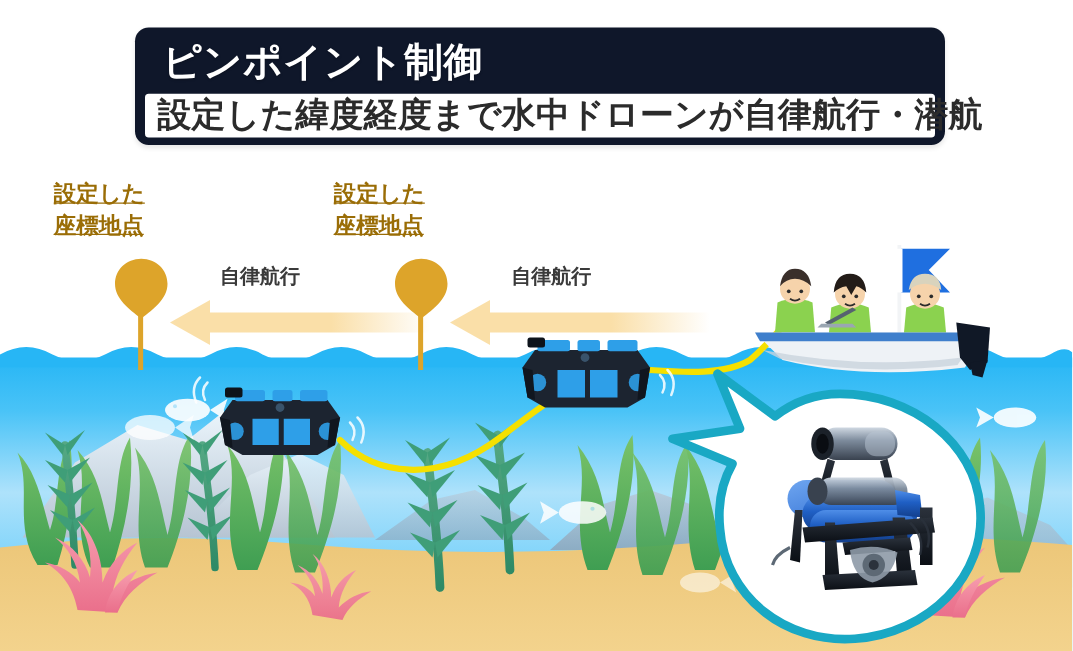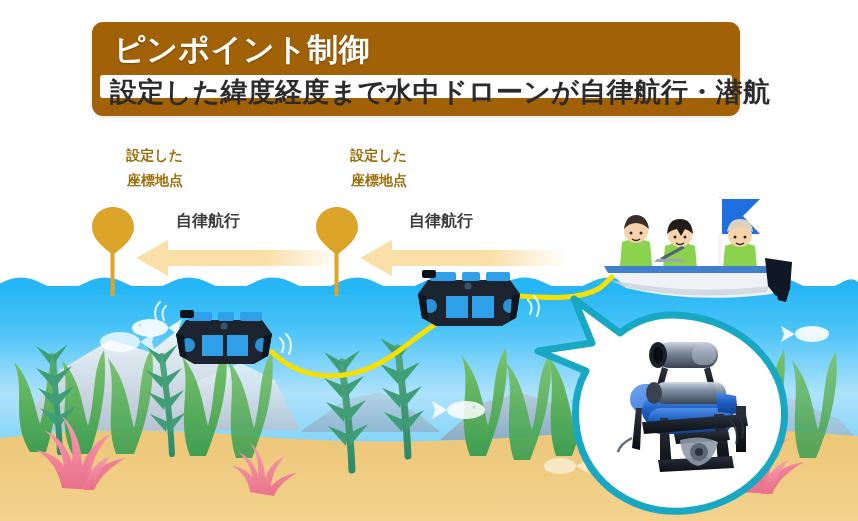--- a/index.html
+++ b/index.html
@@ -6,33 +6,33 @@
   body{font-family:"Liberation Sans","DejaVu Sans",sans-serif;}
   #scene{position:relative;width:858px;height:521px;overflow:hidden;background:#ffffff;}
 
   
   .water{position:absolute;left:0;width:858px;}
   #water-body{top:286px;height:235px;
     background:linear-gradient(180deg,#27b6f5 0%,#49c3f7 18%,#aee2fb 46%,#79d2fa 72%,#35bbf6 100%);}
   #wave-band{top:276px;height:18px;}
 
   
-  #banner{position:absolute;left:92px;top:22px;width:648px;height:94px;
-    background:#a16207;border-radius:11px;box-shadow:0 2px 4px rgba(0,0,0,.10);}
+  #banner{position:absolute;left:108px;top:22px;width:648px;height:94px;
+    background:#0f172a;border-radius:11px;box-shadow:0 2px 4px rgba(0,0,0,.10);}
   #banner-title{position:absolute;left:22px;top:6px;height:44px;line-height:44px;
     color:#ffffff;font-size:31px;font-weight:bold;letter-spacing:.5px;
     text-shadow:0 1px 2px rgba(0,0,0,.28);white-space:nowrap;}
-  #banner-body{position:absolute;left:8px;top:53px;width:632px;height:23px;
+  #banner-body{position:absolute;left:8px;top:53px;width:632px;height:35px;
     background:#ffffff;border-radius:3px;}
   #banner-sub{position:absolute;left:10px;top:0;height:35px;line-height:35px;
     color:#2b2b2b;font-size:27px;font-weight:bold;letter-spacing:.3px;white-space:nowrap;}
 
   
-  .wp-label{position:absolute;color:#9a6d06;font-size:14px;font-weight:bold;
-    line-height:25px;text-align:right;width:140px;white-space:nowrap;}
+  .wp-label{position:absolute;color:#9a6d06;font-size:18px;font-weight:bold;
+    line-height:25px;text-align:left;width:140px;white-space:nowrap;text-decoration:underline;}
   #wp-label-1{left:43px;top:143px;}
   #wp-label-2{left:267px;top:143px;}
   .arrow-label{position:absolute;font-size:16px;font-weight:bold;color:#3a3a3a;
     white-space:nowrap;}
   #arrow-label-1{left:176px;top:211px;}
   #arrow-label-2{left:409px;top:211px;}
 
   
   .layer{position:absolute;left:0;top:0;width:858px;height:521px;pointer-events:none;}
 

